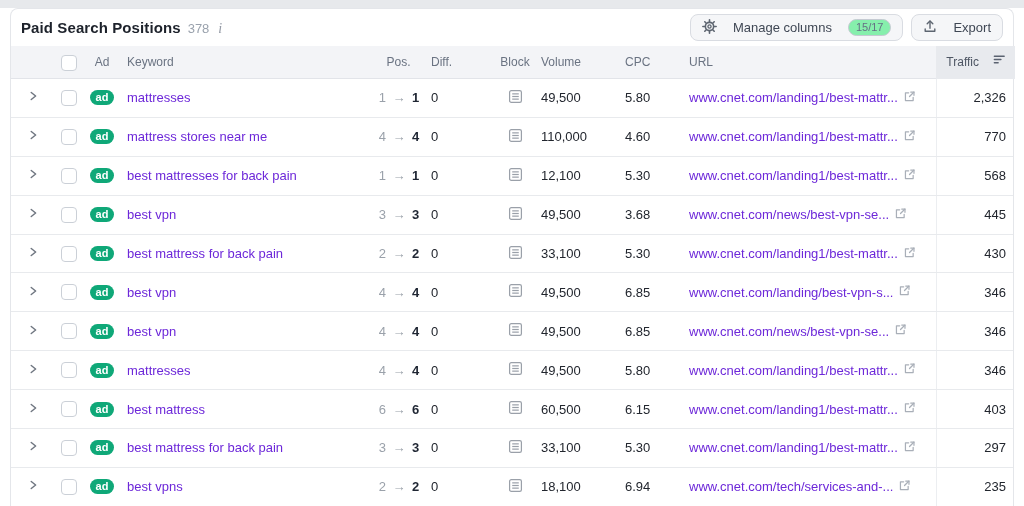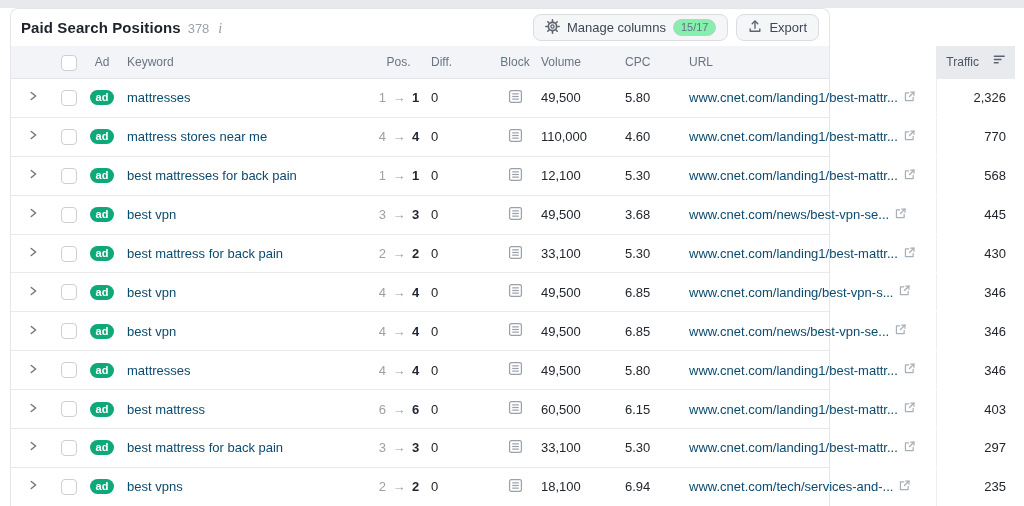--- a/index.html
+++ b/index.html
@@ -1,31 +1,31 @@
 <!DOCTYPE html>
 <html><head>
 <meta charset="utf-8">
 <style>
   * { margin:0; padding:0; box-sizing:border-box; }
   html,body { width:1024px; height:506px; overflow:hidden; background:#ffffff;
               font-family:"Liberation Sans", sans-serif; }
   .top-strip { height:8px; width:100%; background:#e7e9ec; }
-  .card { margin:0 10px; width:820px; background:#fff;
+  .card { margin:0 10px; width:1004px; background:#fff;
           border:1px solid #e4e6ea; border-bottom:none; border-radius:8px 8px 0 0; }
 
   
   .card-header { height:37px; display:flex; align-items:center;
                  justify-content:space-between; padding:0 10px; }
   .title-group { display:flex; align-items:baseline; gap:7px; }
   .title { font-size:15px; font-weight:bold; color:#1d222b; letter-spacing:.1px; }
   .count { font-size:13px; color:#9aa2ad; }
   .info-i { font-family:"Liberation Serif", serif; font-style:italic;
             color:#949aa5; font-size:14px; cursor:pointer; padding:0 2px; }
   .actions { display:flex; gap:8px; }
-  .btn { display:flex; align-items:center; gap:7px; height:27px; padding:10px 11px;
+  .btn { display:flex; align-items:center; gap:16px; height:27px; padding:10px 11px;
          background:#f5f6f8; border:1px solid #d9dce2; border-radius:8px;
          font-size:13px; color:#3f4754; font-family:inherit; cursor:pointer; }
   .btn svg { flex:0 0 auto; }
   .pill { border:1px solid #c5cad2; border-radius:999px; background:#86efac;
           font-size:11px; color:#667085; padding:1px 7px; line-height:13px; }
 
   
   .grid-row { display:grid;
     grid-template-columns:44px 28px 38px 245px 65px 58px 52px 84px 56px 255px 79px;
     align-items:center; }
@@ -39,21 +39,21 @@
   .cell { overflow:hidden; white-space:nowrap; }
   .c-center { text-align:center; display:flex; justify-content:center; align-items:center; }
   .c-right { }
   .c-keyword { padding-left:6px; }
   .c-url { padding-left:8px; display:flex; align-items:center; gap:5px; }
   .c-volume { padding-right:4px; }
   .c-cpc { padding-right:3px; }
   .c-diff { padding-right:3px; }
   .c-traffic { padding-right:9px; border-left:1px solid #eceef1; height:100%;
                display:flex; align-items:center; justify-content:flex-end; }
-  a.lnk { color:#0c4a6e; text-decoration:none; cursor:pointer;text-align:center; }
+  a.lnk { color:#6d28d9; text-decoration:none; cursor:pointer;text-align:center; }
   .ad-badge { display:inline-block; background:#0fa878; color:#fff; font-size:11px;
               font-weight:bold; line-height:15px; padding:0 6px; border-radius:999px; }
   .checkbox { display:inline-block; width:16px; height:16px; background:#fff;
               border:1px solid #cbd0d7; border-radius:4px; cursor:pointer; }
   .c-pos { display:flex; align-items:center; padding-left:4px; }
   .pos-from { width:16px; text-align:right; color:#9aa1aa; }
   .pos-arrow { width:26px; text-align:center; color:#9aa1aa; font-size:13px; }
   .pos-to { width:16px; text-align:left; color:#1f2633; font-weight:bold; }
   .chev { cursor:pointer; }
 </style>

